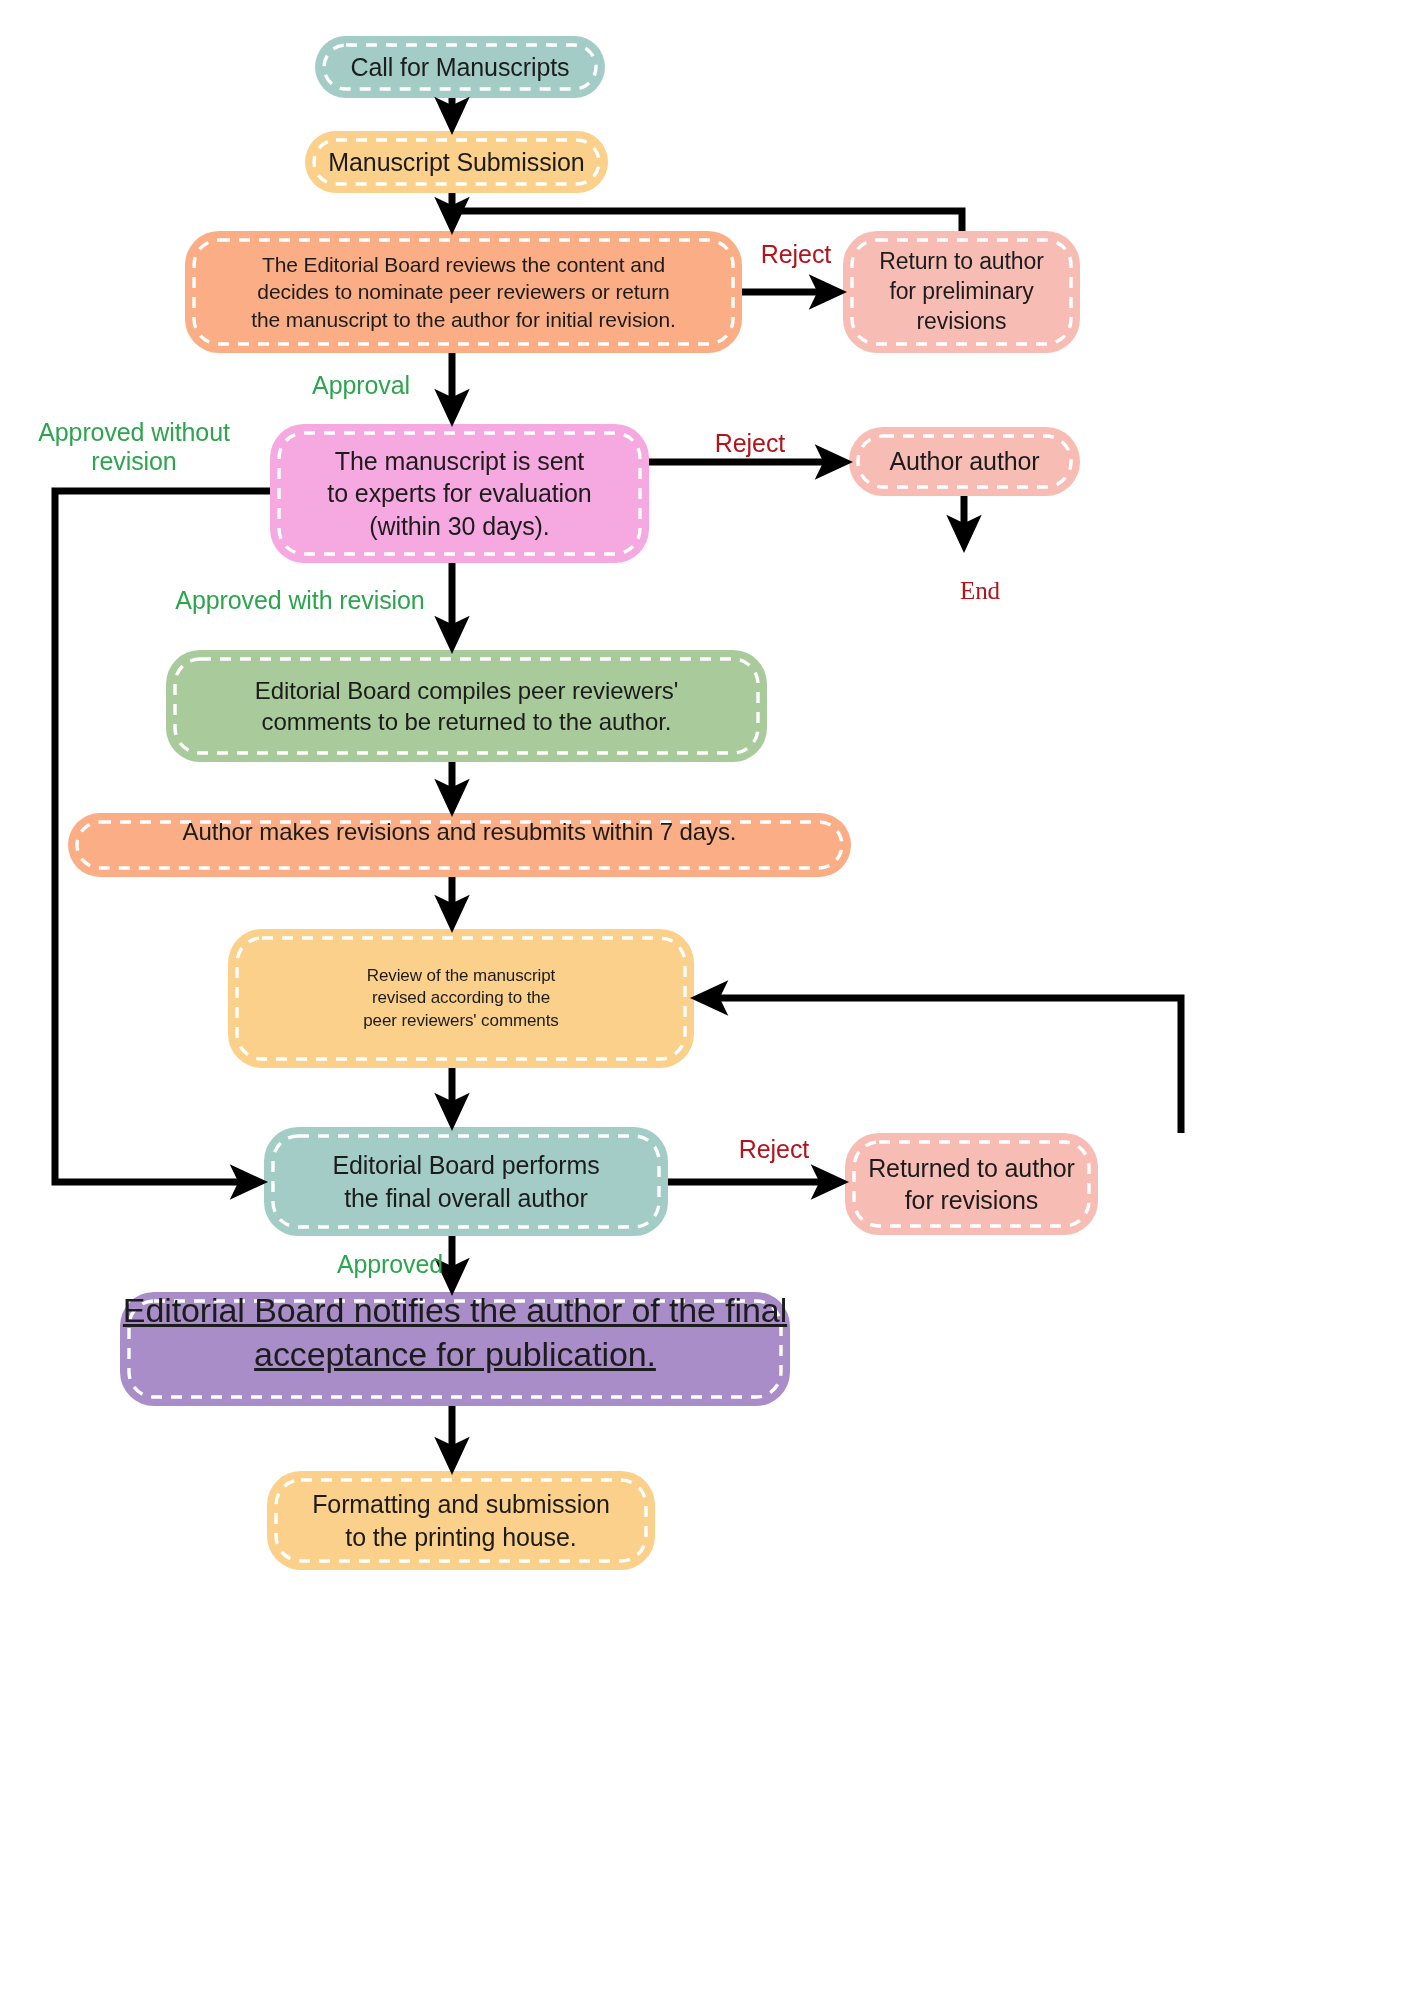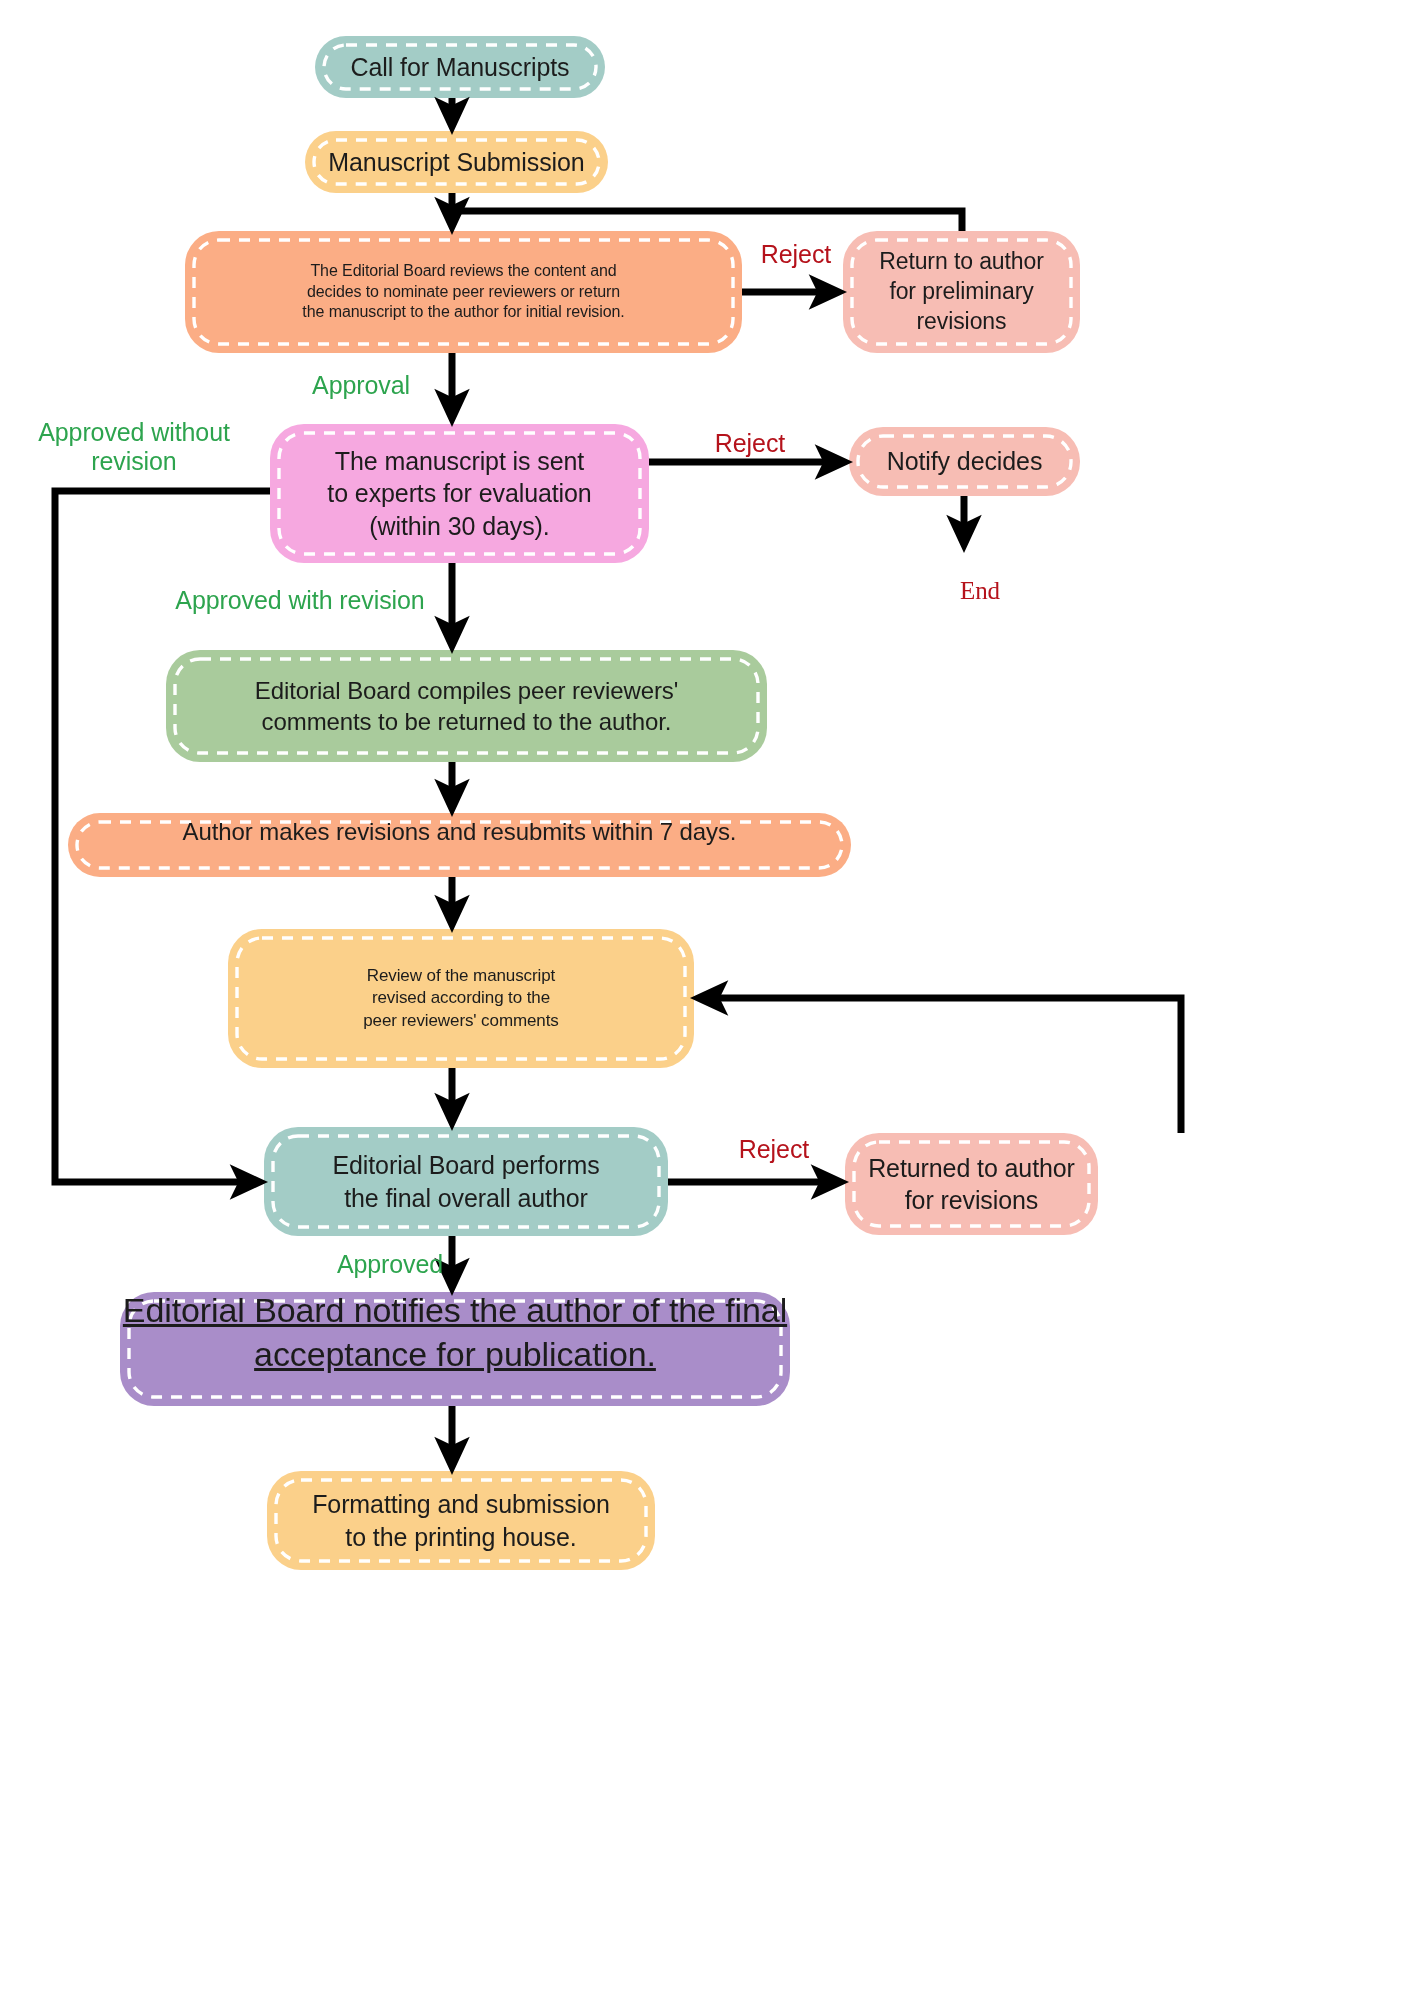--- a/index.html
+++ b/index.html
@@ -77,30 +77,30 @@
       <path d="M668,1182 L836,1182" marker-end="url(#arrow)"></path>
       <path d="M1181,1133 L1181,998 L703,998" marker-end="url(#arrow)"></path>
       <path d="M452,1236 L452,1283" marker-end="url(#arrow)"></path>
       <path d="M452,1406 L452,1462" marker-end="url(#arrow)"></path>
     </g>
   </svg>
 
   <div id="node-labels">
       <div class="node-label" style="left: 315px; top: 36px; width: 290px; height: 62px; font-size: 25px;">Call for Manuscripts</div>
       <div class="node-label" style="left: 305px; top: 131px; width: 303px; height: 62px; font-size: 25px;">Manuscript Submission</div>
-      <div class="node-label" style="left: 185px; top: 231px; width: 557px; height: 122px; font-size: 16px;">The Editorial Board reviews the content and
+      <div class="node-label" style="left: 185px; top: 231px; width: 557px; height: 122px; font-size: 21px;">The Editorial Board reviews the content and
 decides to nominate peer reviewers or return
 the manuscript to the author for initial revision.</div>
       <div class="node-label" style="left: 843px; top: 231px; width: 237px; height: 122px; font-size: 23px;">Return to author
 for preliminary
 revisions</div>
       <div class="node-label" style="left: 270px; top: 424px; width: 379px; height: 139px; font-size: 25px;">The manuscript is sent
 to experts for evaluation
 (within 30 days).</div>
-      <div class="node-label" style="left: 849px; top: 427px; width: 231px; height: 69px; font-size: 25px;">Notify decides</div>
+      <div class="node-label" style="left: 849px; top: 427px; width: 231px; height: 69px; font-size: 25px;">Author author</div>
       <div class="node-label" style="left: 166px; top: 650px; width: 601px; height: 112px; font-size: 24px;">Editorial Board compiles peer reviewers'
 comments to be returned to the author.</div>
       <div class="node-label" style="left: 68px; top: 800px; width: 783px; height: 64px; font-size: 24px;">Author makes revisions and resubmits within 7 days.</div>
       <div class="node-label" style="left: 228px; top: 929px; width: 466px; height: 139px; font-size: 17px;">Review of the manuscript
 revised according to the
 peer reviewers' comments</div>
       <div class="node-label" style="left: 264px; top: 1127px; width: 404px; height: 109px; font-size: 25px;">Editorial Board performs
 the final overall author</div>
       <div class="node-label" style="left: 845px; top: 1133px; width: 253px; height: 102px; font-size: 25px;">Returned to author
 for revisions</div>

